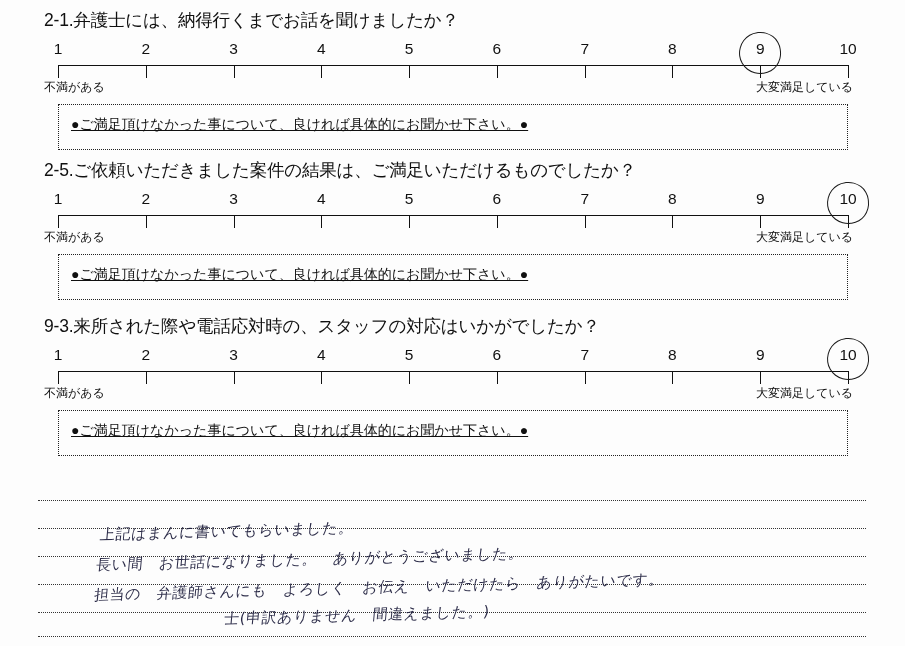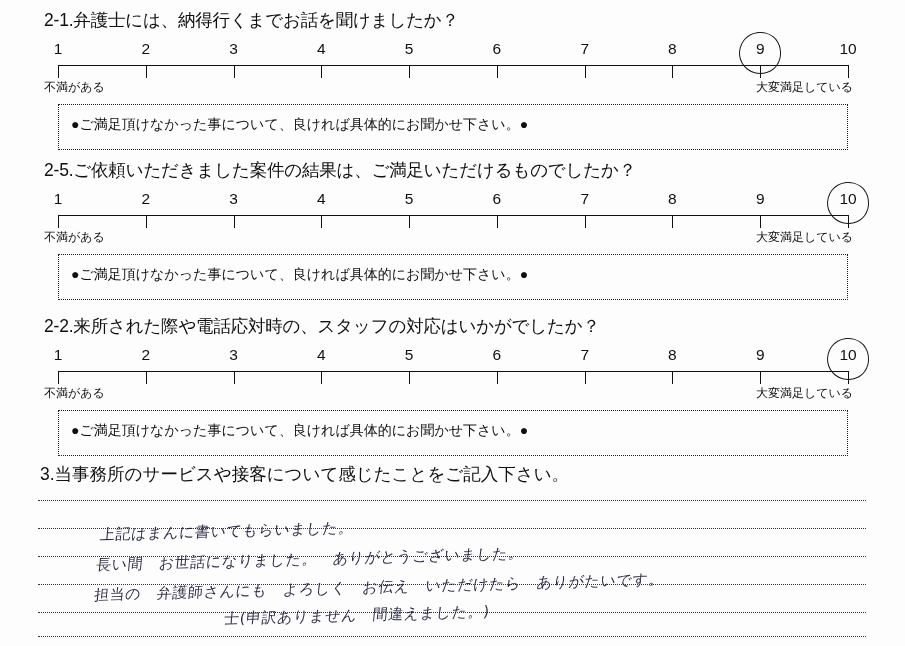--- a/index.html
+++ b/index.html
@@ -96,20 +96,21 @@
     border: 1.6px dotted #222;
     box-sizing: border-box;
   }
   .comment-text {
     position: absolute;
     left: 12px;
     top: 11px;
     font-size: 14px;
     white-space: nowrap;
     color: #101010;
+    text-decoration: underline;
   }
 
   
   .free-title {
     position: absolute;
     left: 40px;
     top: 462px;
     font-size: 17.5px;
     white-space: nowrap;
     color: #101010;
@@ -214,21 +215,21 @@
       <div class="anchor anchor-left">不満がある</div>
       <div class="anchor anchor-right">大変満足している</div>
     </div>
 
     <div class="comment-box" style="top:96px;">
       <div class="comment-text">●ご満足頂けなかった事について、良ければ具体的にお聞かせ下さい。●</div>
     </div>
   </div>
 
   <div class="q-block" style="top:314px;">
-    <div class="q-title">2-2.来所された際や電話応対時の、スタッフの対応はいかがでしたか？</div>
+    <div class="q-title">9-3.来所された際や電話応対時の、スタッフの対応はいかがでしたか？</div>
 
     <div class="scale">
       <div class="scale-line"></div>
 
       <div class="tick" style="left:0px;"></div>
       <div class="tick-label" style="left:0px;">1</div>
       <div class="tick" style="left:87.8px;"></div>
       <div class="tick-label" style="left:87.8px;">2</div>
       <div class="tick" style="left:175.6px;"></div>
       <div class="tick-label" style="left:175.6px;">3</div>
@@ -251,21 +252,20 @@
 
       <div class="anchor anchor-left">不満がある</div>
       <div class="anchor anchor-right">大変満足している</div>
     </div>
 
     <div class="comment-box" style="top:96px;">
       <div class="comment-text">●ご満足頂けなかった事について、良ければ具体的にお聞かせ下さい。●</div>
     </div>
   </div>
 
-  <div class="free-title">3.当事務所のサービスや接客について感じたことをご記入下さい。</div>
 
   <div class="free-area">
     <div class="free-line" style="top:0px;"></div>
     <div class="free-line" style="top:28px;"></div>
     <div class="free-line" style="top:56px;"></div>
     <div class="free-line" style="top:84px;"></div>
     <div class="free-line" style="top:112px;"></div>
     <div class="free-line" style="top:136px;"></div>
 
     <div class="hand" style="left:62px; top:22px;">上記はまんに書いてもらいました。</div>

